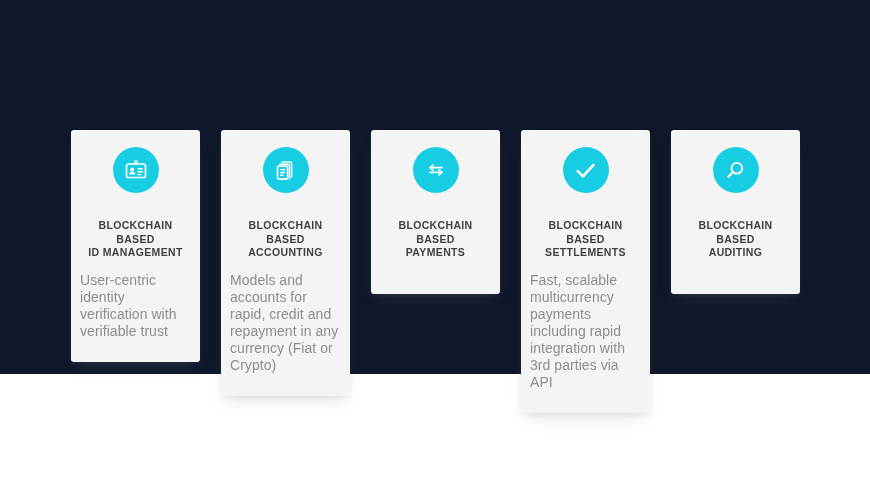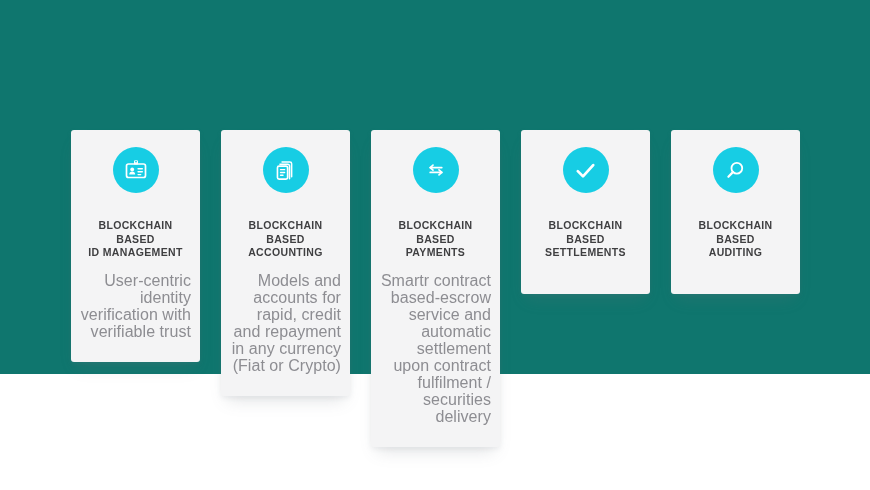--- a/index.html
+++ b/index.html
@@ -11,21 +11,21 @@
     height: 490px;
     background: #ffffff;
     font-family: "Liberation Sans", sans-serif;
     overflow: hidden;
   }
 
   #stage {
     position: relative;
     width: 870px;
     height: 374px;
-    background: #0f766e;
+    background: #0f172a;
   }
 
   #cards-row {
     position: absolute;
     left: 71px;
     top: 130px;
     width: 730px;
     display: flex;
     align-items: flex-start;
     gap: 21px;
@@ -65,23 +65,23 @@
     letter-spacing: 0.35px;
     color: #3f3f41;
     text-align: center;
     line-height: 13.5px;
     text-transform: uppercase;
     margin: 0 0 12px 0;
     width: 100%;
   }
 
   .card-desc {
-    font-size: 16px;
+    font-size: 14px;
     color: #8d8d92;
-    text-align: right;
+    text-align: left;
     line-height: 17px;
     margin: 0;
     width: 100%;
     letter-spacing: 0.05px;
   }
 </style>
 </head>
 <body>
 
 <div id="stage">
@@ -132,33 +132,33 @@
           <path d="M6.2 9.6h11.6" stroke="#ffffff" stroke-width="1.7" stroke-linecap="round"></path>
           <path d="M9 7.1 6.2 9.6 9 12.1" stroke="#ffffff" stroke-width="1.7" stroke-linecap="round" stroke-linejoin="round"></path>
           <path d="M17.8 14.4H6.2" stroke="#ffffff" stroke-width="1.7" stroke-linecap="round"></path>
           <path d="M15 11.9l2.8 2.5-2.8 2.5" stroke="#ffffff" stroke-width="1.7" stroke-linecap="round" stroke-linejoin="round"></path>
         </svg>
       </div>
       <div class="card-title">
         <span>BLOCKCHAIN BASED</span><br>
         <span>PAYMENTS</span>
       </div>
-      <p class="card-desc">Smartr contract based-escrow service and automatic settlement upon contract fulfilment / securities delivery</p>
     </div>
 
     <div class="card">
       <div class="icon-circle">
         <svg width="25" height="25" viewBox="0 0 24 24" fill="none">
           <path d="M4.6 12.6 9.6 17.6 19.4 6.8" stroke="#ffffff" stroke-width="2.6" stroke-linecap="round" stroke-linejoin="round"></path>
         </svg>
       </div>
       <div class="card-title">
         <span>BLOCKCHAIN BASED</span><br>
         <span>SETTLEMENTS</span>
       </div>
+      <p class="card-desc">Fast, scalable multicurrency payments including rapid integration with 3rd parties via API</p>
     </div>
 
     <div class="card">
       <div class="icon-circle">
         <svg width="23" height="23" viewBox="0 0 24 24" fill="none">
           <circle cx="13.4" cy="9.6" r="5.6" stroke="#ffffff" stroke-width="1.9"></circle>
           <path d="M9.3 13.7 4.6 18.6" stroke="#ffffff" stroke-width="2.3" stroke-linecap="round"></path>
         </svg>
       </div>
       <div class="card-title">

